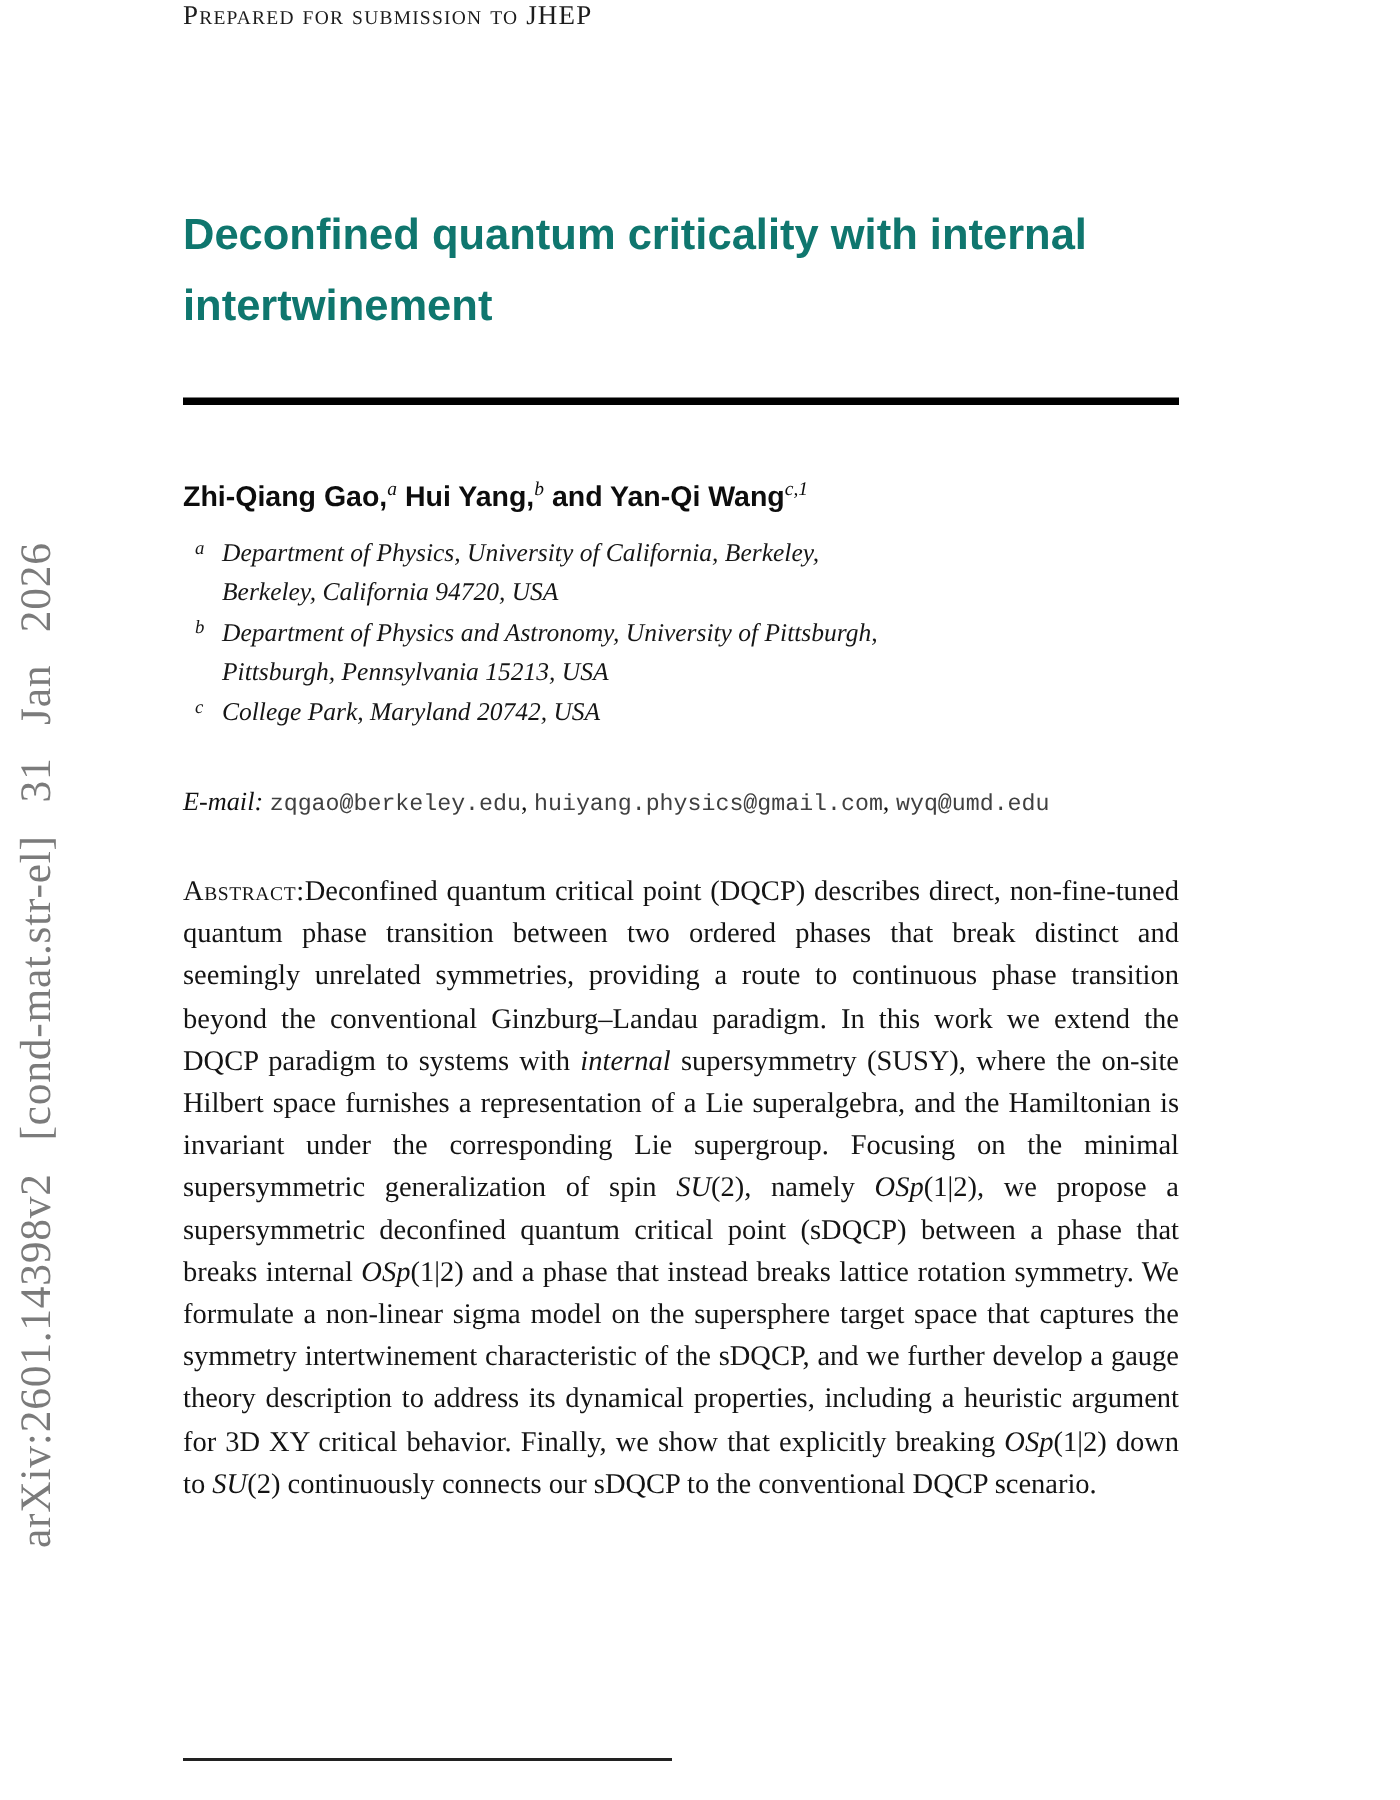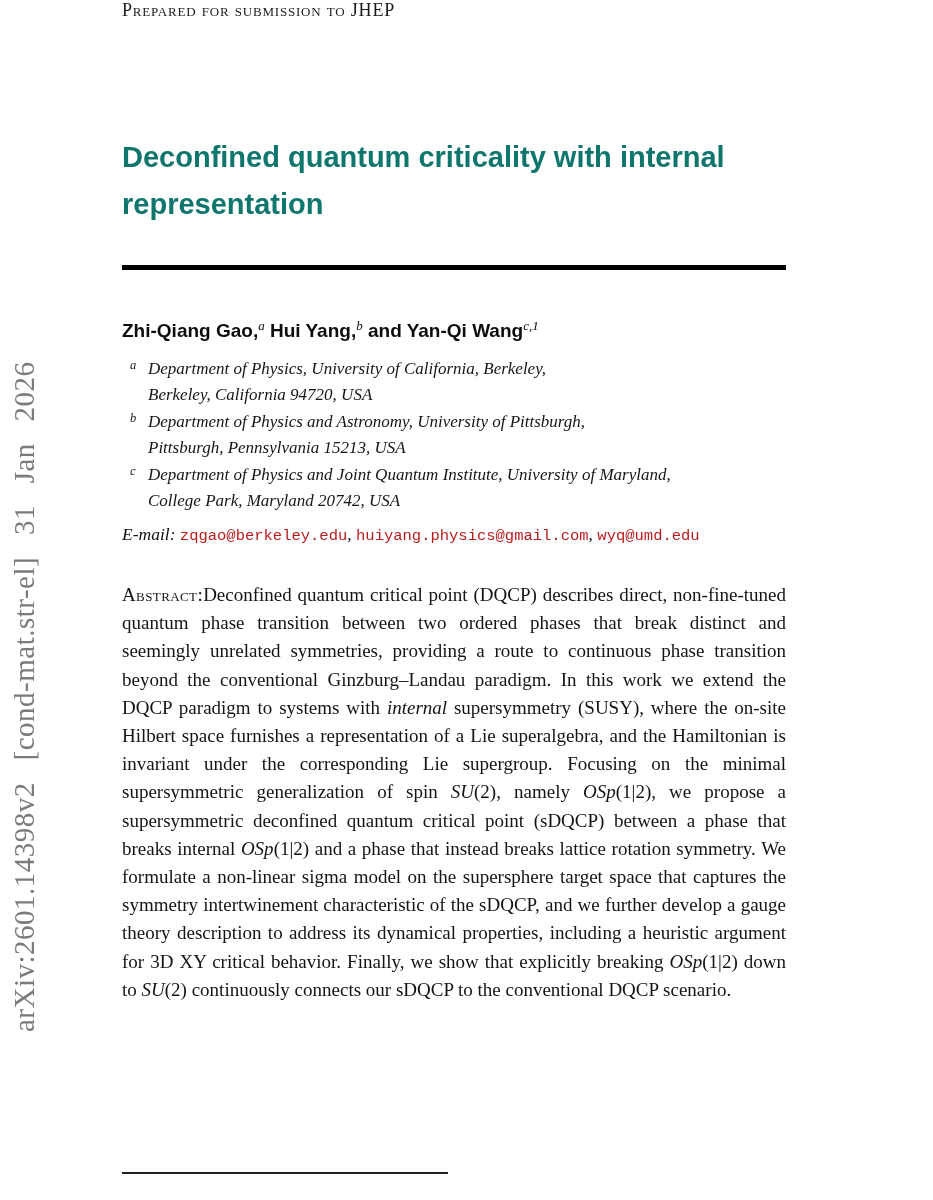--- a/index.html
+++ b/index.html
@@ -75,21 +75,21 @@
     left: 8px; top: -4px;
     font-size: 12.5px;
     font-style: italic;
   }
 
   .email-line { top: 524px; font-size: 17.5px; }
   .seg-italic { font-style: italic; }
   .seg-link {
     font-family: "Liberation Mono", monospace;
     font-size: 15.5px;
-    color: #b91c1c;
+    color: #404040;
     cursor: pointer;
   }
 
   .abstract {
     top: 581px;
     font-size: 19px;
     line-height: 28.2px;
     text-align: justify;
     color: #141414;
   }
@@ -120,41 +120,40 @@
 <body>
 
 <div class="page">
 
   <div class="content-block header-line">Prepared for submission to JHEP</div>
 
   <div class="sidebar-id">arXiv:2601.14398v2  [cond-mat.str-el]  31 Jan 2026</div>
 
   <div class="content-block paper-title">
     <div>Deconfined quantum criticality with internal</div>
-    <div>representation</div>
+    <div>intertwinement</div>
   </div>
 
   <div class="title-rule"></div>
 
   <div class="content-block authors-line"><span class="seg-name">Zhi-Qiang Gao,</span><span class="seg-sup">a</span><span class="seg-name"> Hui Yang,</span><span class="seg-sup">b</span><span class="seg-name"> and Yan-Qi Wang</span><span class="seg-sup">c,1</span></div>
 
   <div class="content-block affiliations">
     <div class="affil">
       <span class="affil-marker">a</span>
       <div>Department of Physics, University of California, Berkeley,</div>
       <div>Berkeley, California 94720, USA</div>
     </div>
     <div class="affil">
       <span class="affil-marker">b</span>
       <div>Department of Physics and Astronomy, University of Pittsburgh,</div>
       <div>Pittsburgh, Pennsylvania 15213, USA</div>
     </div>
     <div class="affil">
       <span class="affil-marker">c</span>
-      <div>Department of Physics and Joint Quantum Institute, University of Maryland,</div>
       <div>College Park, Maryland 20742, USA</div>
     </div>
   </div>
 
   <div class="content-block email-line"><span class="seg-italic">E-mail: </span><span class="seg-link">zqgao@berkeley.edu</span><span class="seg-normal">, </span><span class="seg-link">huiyang.physics@gmail.com</span><span class="seg-normal">, </span><span class="seg-link">wyq@umd.edu</span></div>
 
   <div class="content-block abstract">
     <span class="abstract-label">Abstract:</span><span><span class="seg-normal">Deconfined quantum critical point (DQCP) describes direct, non-fine-tuned quantum phase transition between two ordered phases that break distinct and seemingly unrelated symmetries, providing a route to continuous phase transition beyond the conventional Ginzburg–Landau paradigm. In this work we extend the DQCP paradigm to systems with </span><span class="seg-italic">internal</span><span class="seg-normal"> supersymmetry (SUSY), where the on-site Hilbert space furnishes a representation of a Lie superalgebra, and the Hamiltonian is invariant under the corresponding Lie supergroup. Focusing on the minimal supersymmetric generalization of spin </span><span class="seg-math">SU</span><span class="seg-normal">(2), namely </span><span class="seg-math">OSp</span><span class="seg-normal">(1|2), we propose a supersymmetric deconfined quantum critical point (sDQCP) between a phase that breaks internal </span><span class="seg-math">OSp</span><span class="seg-normal">(1|2) and a phase that instead breaks lattice rotation symmetry. We formulate a non-linear sigma model on the supersphere target space that captures the symmetry intertwinement characteristic of the sDQCP, and we further develop a gauge theory description to address its dynamical properties, including a heuristic argument for 3D XY critical behavior. Finally, we show that explicitly breaking </span><span class="seg-math">OSp</span><span class="seg-normal">(1|2) down to </span><span class="seg-math">SU</span><span class="seg-normal">(2) continuously connects our sDQCP to the conventional DQCP scenario.</span></span>
   </div>
 

